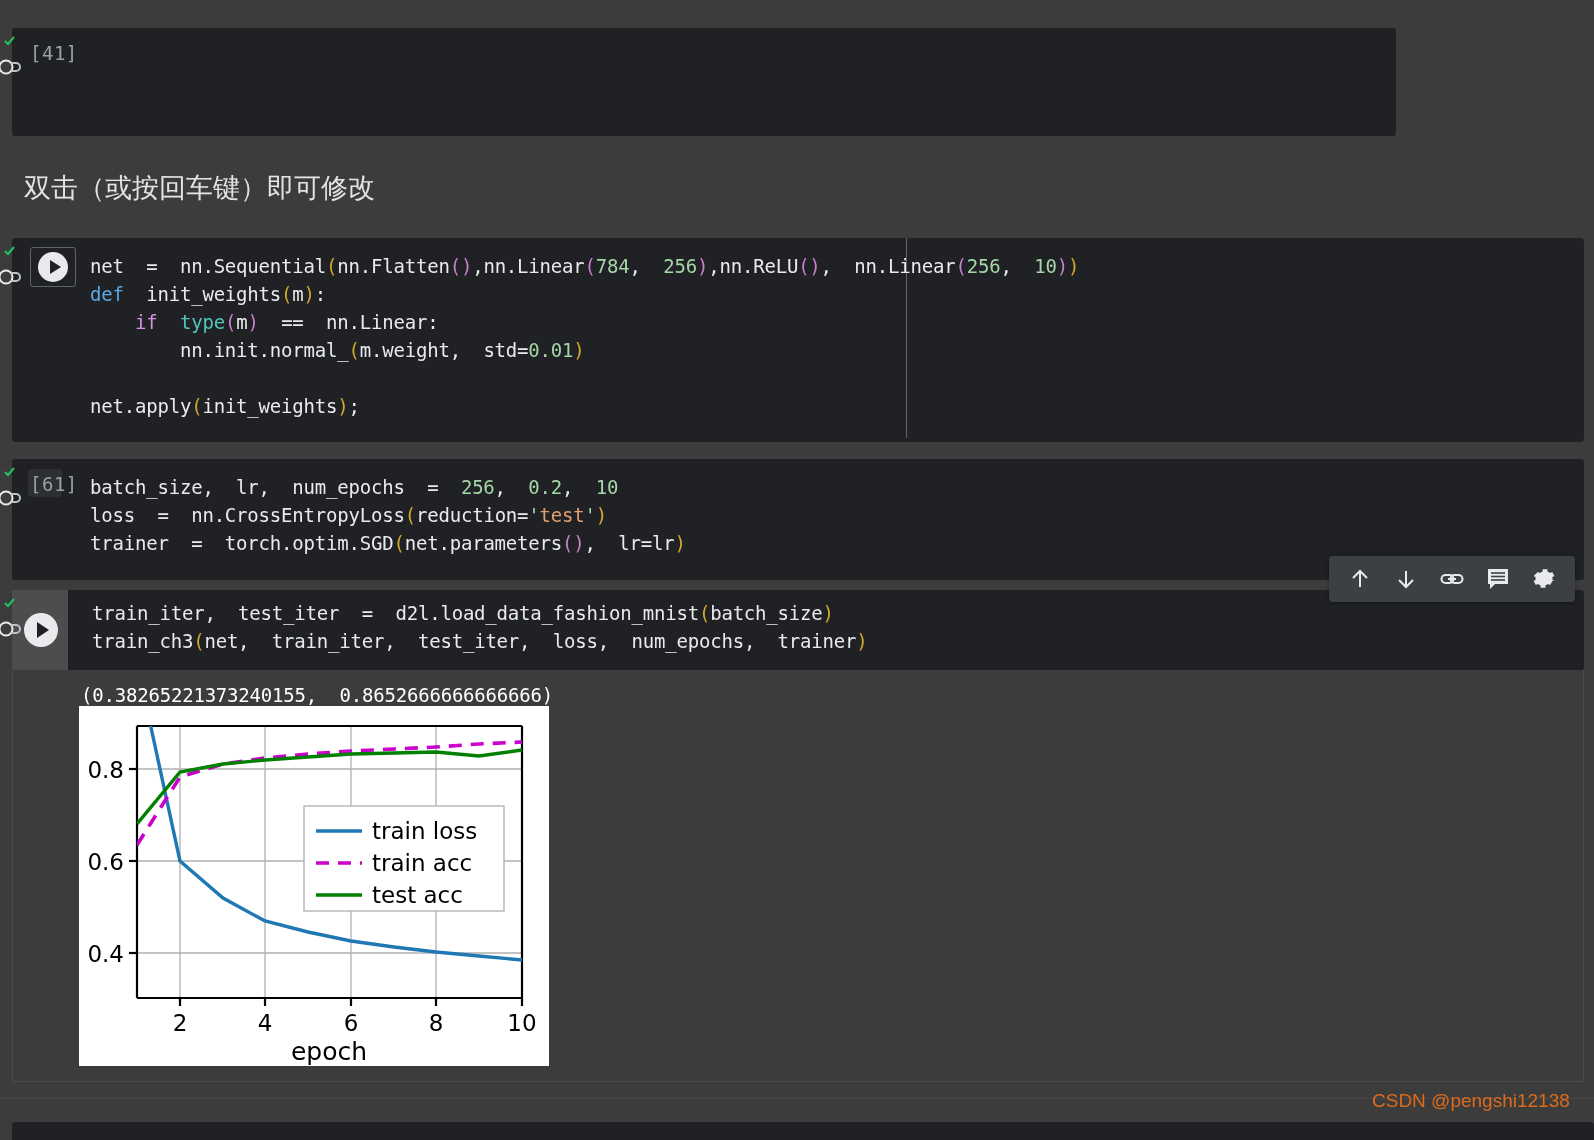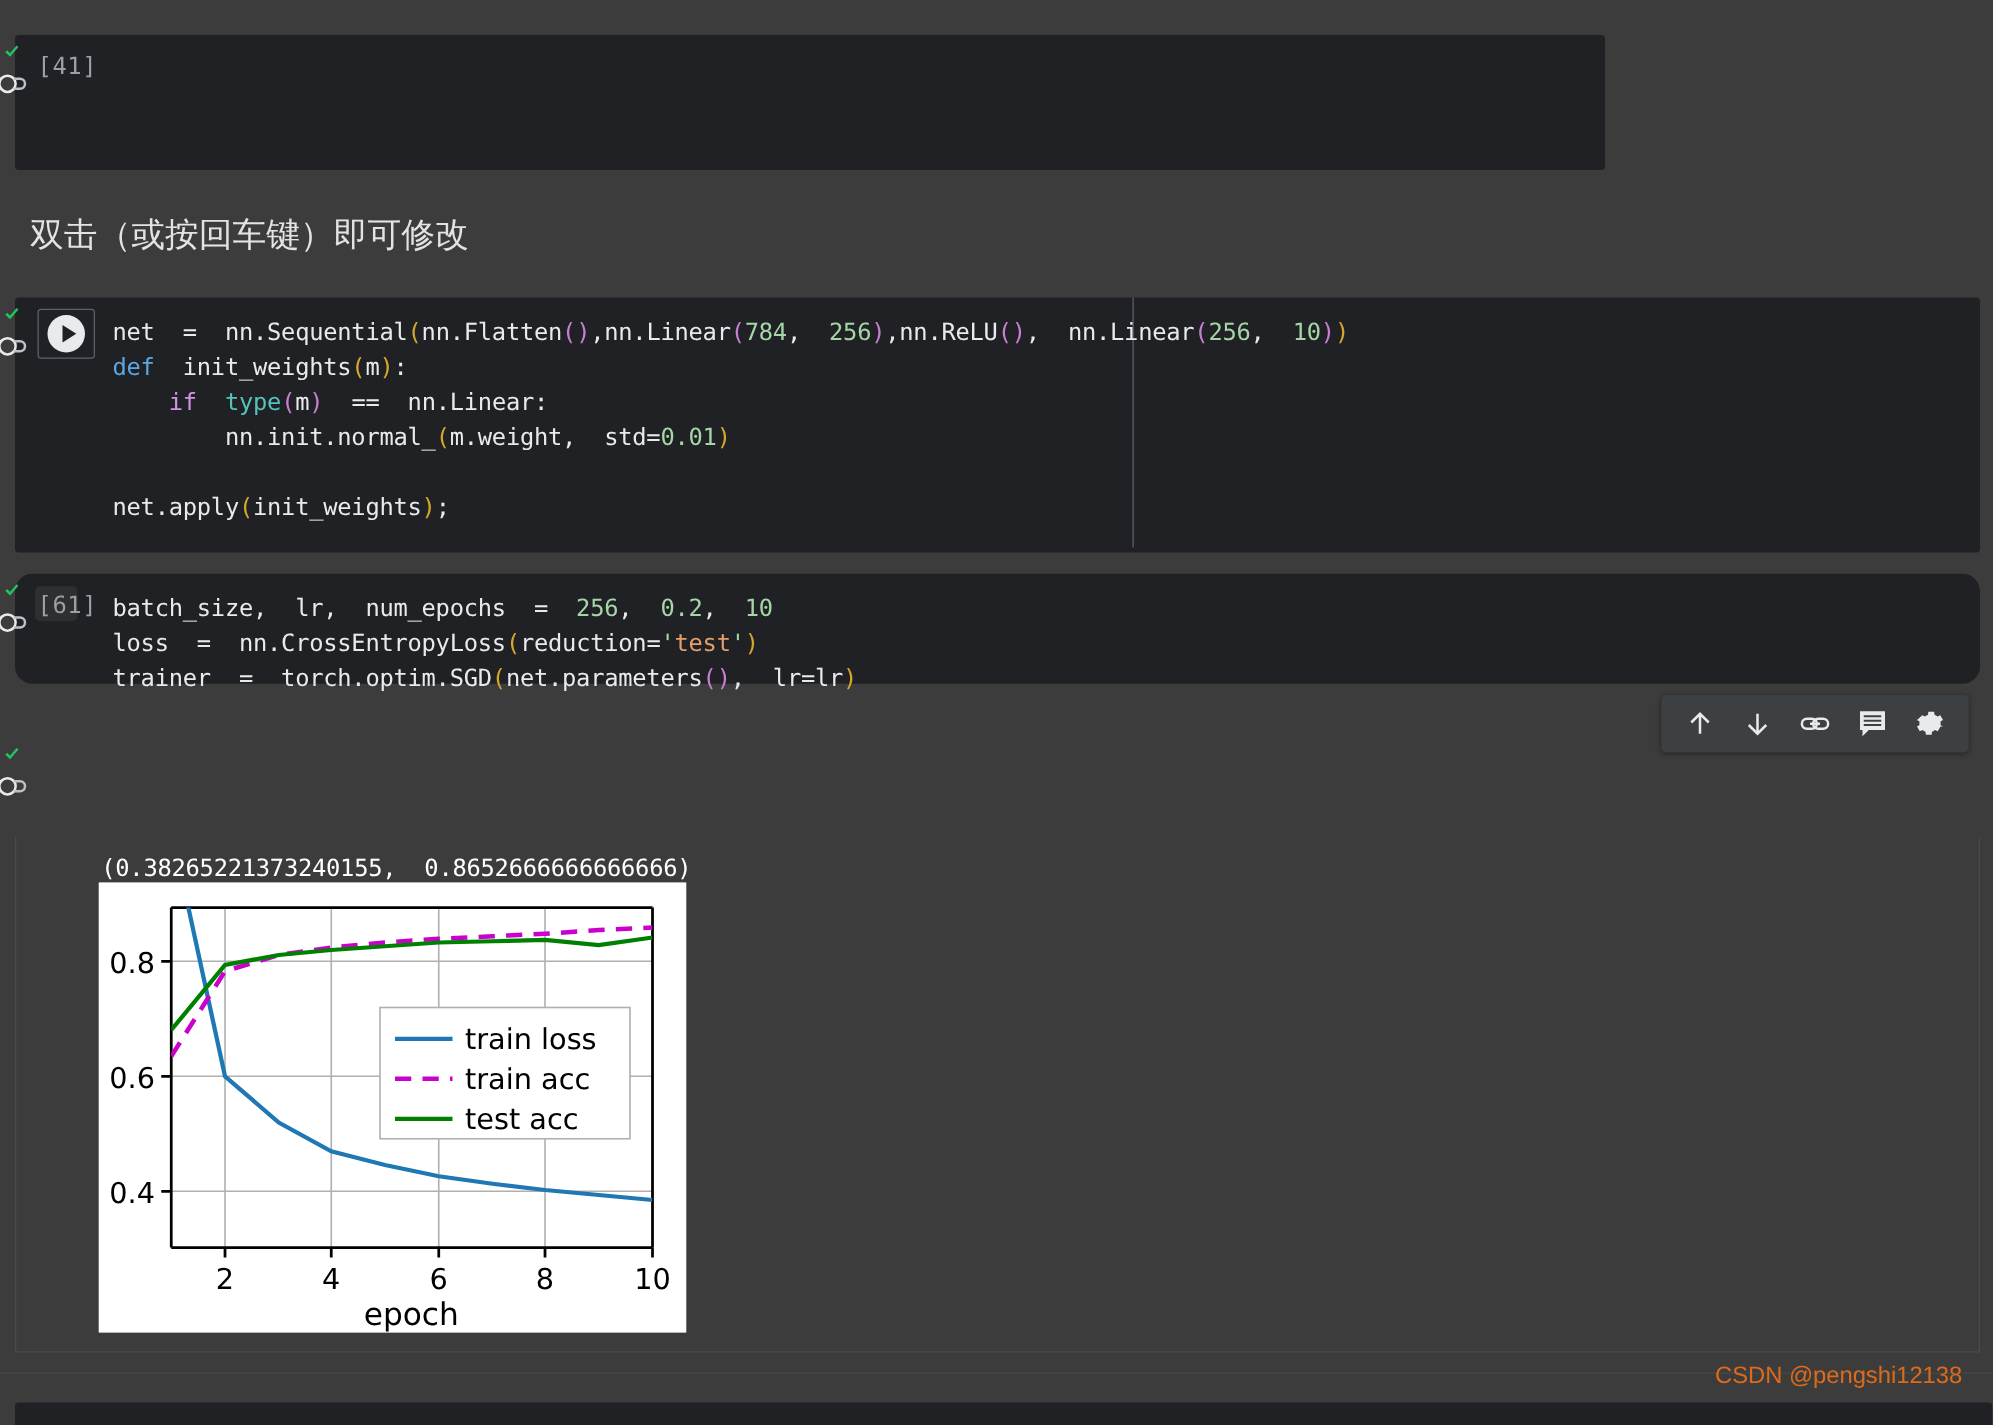--- a/index.html
+++ b/index.html
@@ -198,21 +198,21 @@
     left:0; right:0;
     height:1px;
     background:#474747;
   }
 </style>
 </head>
 <body>
 
 <div class="page">
 
-  <div class="cell" style="top:28px; width:1272px; height:108px;">
+  <div class="cell" style="top:28px; width:1384px; height:108px;">
     <div class="exec-label">[41]</div>
   </div>
 
   <div class="rail-check" style="left:4px; top:36px;">
     <svg width="11" height="11" viewBox="0 0 11 11">
         <path d="M1 5 L4 8 L10 1" stroke="#21c45d" stroke-width="2" fill="none"></path>
       </svg>
   </div>
   <div class="rail-round" style="left:0px; top:56px;">
     <svg width="22" height="22" viewBox="0 0 22 22">
@@ -242,40 +242,48 @@
         <path d="M1 5 L4 8 L10 1" stroke="#21c45d" stroke-width="2" fill="none"></path>
       </svg>
   </div>
   <div class="rail-round" style="left:0px; top:266px;">
     <svg width="22" height="22" viewBox="0 0 22 22">
       <circle cx="6" cy="11" r="6.5" stroke="#e8eaed" stroke-width="2" fill="none"></circle>
       <path d="M11 7 h5 a4 4 0 0 1 0 8 h-5" stroke="#bdc1c6" stroke-width="2" fill="none"></path>
     </svg>
   </div>
 
-  <div class="cell" style="top:459px; width:1572px; height:88px;border-radius:14px;">
+  <div class="cell" style="top:459px; width:1572px; height:121px;">
     <div class="exec-chip" style="background:#2d2f31;"></div>
     <div class="exec-label">[61]</div>
     <div class="code" style="top:14px;">batch_size,  lr,  num_epochs  =  <span class="num">256</span>,  <span class="num">0.2</span>,  <span class="num">10</span>
 loss  =  nn.CrossEntropyLoss<span class="p-y">(</span>reduction=<span class="quote">'</span><span class="str">test</span><span class="quote">'</span><span class="p-y">)</span>
 trainer  =  torch.optim.SGD<span class="p-y">(</span>net.parameters<span class="p-m">()</span>,  lr=lr<span class="p-y">)</span></div>
   </div>
 
   <div class="rail-check" style="left:4px; top:467px;">
     <svg width="11" height="11" viewBox="0 0 11 11">
         <path d="M1 5 L4 8 L10 1" stroke="#21c45d" stroke-width="2" fill="none"></path>
       </svg>
   </div>
   <div class="rail-round" style="left:0px; top:487px;">
     <svg width="22" height="22" viewBox="0 0 22 22">
       <circle cx="6" cy="11" r="6.5" stroke="#e8eaed" stroke-width="2" fill="none"></circle>
       <path d="M11 7 h5 a4 4 0 0 1 0 8 h-5" stroke="#bdc1c6" stroke-width="2" fill="none"></path>
     </svg>
   </div>
 
+  <div class="cell" style="top:590px; width:1572px; height:80px;">
+    <div class="gutter active"></div>
+    <div class="run-btn" style="left:12px; top:23px; width:34px; height:34px;">
+      <div class="tri" style="border-left-width:12px; border-top-width:8px; border-bottom-width:8px;"></div>
+    </div>
+    <div class="code" style="left:80px; top:9px;">train_iter,  test_iter  =  d2l.load_data_fashion_mnist<span class="p-y">(</span>batch_size<span class="p-y">)</span>
+train_ch3<span class="p-y">(</span>net,  train_iter,  test_iter,  loss,  num_epochs,  trainer<span class="p-y">)</span></div>
+  </div>
 
   <div class="rail-check" style="left:4px; top:598px;">
     <svg width="11" height="11" viewBox="0 0 11 11">
         <path d="M1 5 L4 8 L10 1" stroke="#21c45d" stroke-width="2" fill="none"></path>
       </svg>
   </div>
   <div class="rail-round" style="left:0px; top:618px;">
     <svg width="22" height="22" viewBox="0 0 22 22">
       <circle cx="6" cy="11" r="6.5" stroke="#e8eaed" stroke-width="2" fill="none"></circle>
       <path d="M11 7 h5 a4 4 0 0 1 0 8 h-5" stroke="#bdc1c6" stroke-width="2" fill="none"></path>

